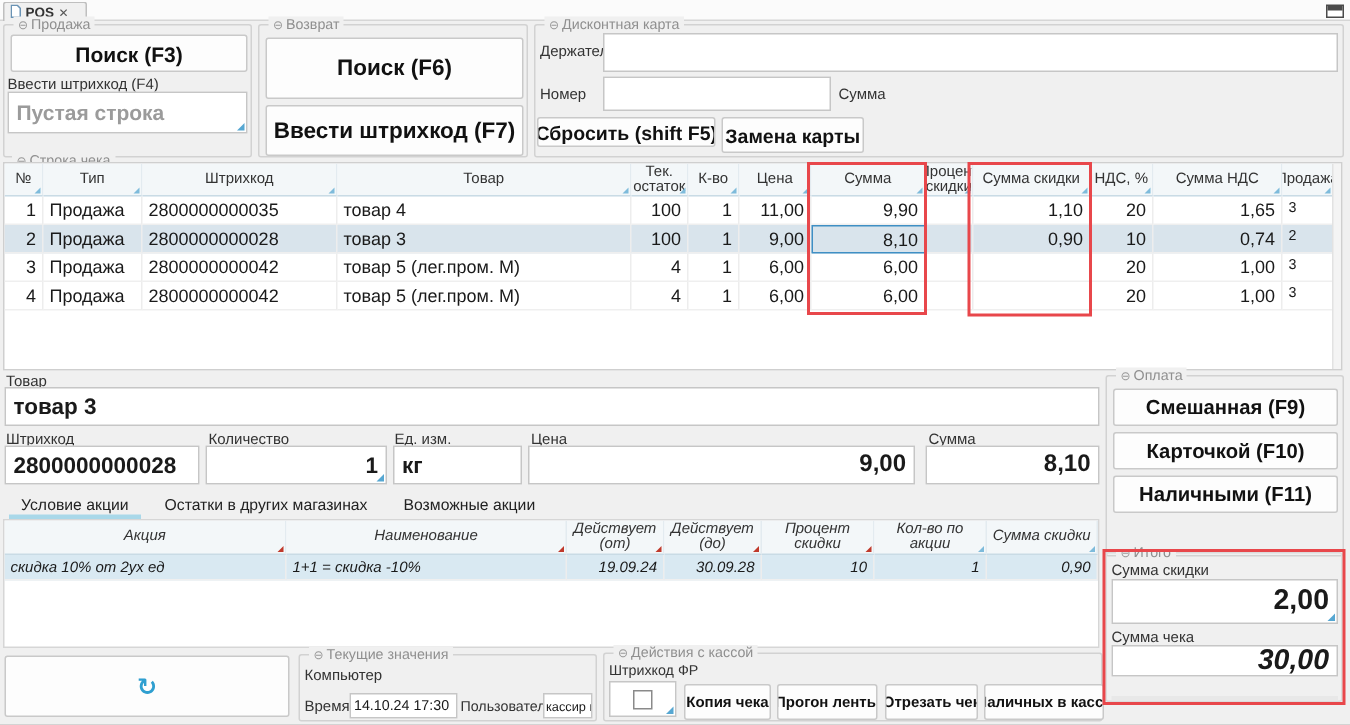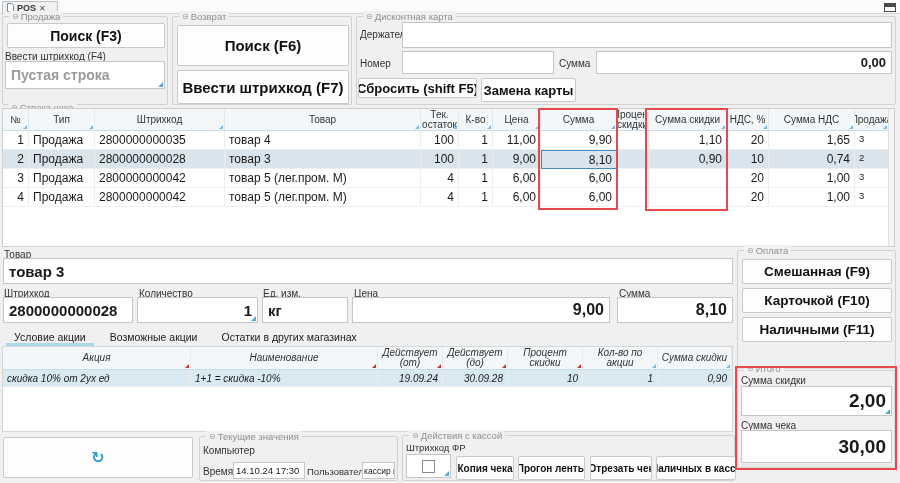--- a/index.html
+++ b/index.html
@@ -125,21 +125,20 @@
   <div class="gb" style="left:356px; top:16px; width:540px; height:89px;">
     <div class="gb-label">
       <span class="clps">⊖</span>
       <span>Дисконтная карта</span>
     </div>
     <div class="lbl" style="left:3px; top:12px;">Держатель</div>
     <div class="fld" style="left:45px; top:5px; width:490px; height:26px; font-size:12px;"></div>
     <div class="lbl" style="left:3px; top:41px;">Номер</div>
     <div class="fld" style="left:45px; top:34px; width:152px; height:23px; font-size:12px;"></div>
     <div class="lbl" style="left:202px; top:41px;">Сумма</div>
-    <div class="fld r" style="left:239px; top:34px; width:296px; height:23px; font-size:13px; font-weight:bold;">0,00</div>
     <div class="btn" style="left:1px; top:61px; width:119px; height:20px; font-size:13px;">Сбросить (shift F5)</div>
     <div class="btn" style="left:124px; top:61px; width:95px; height:24px; font-size:13px;">Замена карты</div>
   </div>
 
   <div class="gb-label abs" style="left:8px; top:102px;">
     <span class="clps">⊖</span>
     <span>Строка чека</span>
   </div>
 
   <div class="rt">
@@ -234,22 +233,22 @@
   <div class="fld" style="left:262px; top:297px; width:86px; height:26px; font-size:15px; font-weight:bold;text-align:right;">кг</div>
 
   <div class="lbl" style="left:354px; top:288px;">Цена</div>
   <div class="fld r" style="left:352px; top:297px; width:258px; height:26px; font-size:16px; font-weight:bold;">9,00</div>
 
   <div class="lbl" style="left:619px; top:288px;">Сумма</div>
   <div class="fld r" style="left:617px; top:297px; width:116px; height:26px; font-size:16px; font-weight:bold;">8,10</div>
 
   <div class="ptabs">
     <div class="ptab active">Условие акции</div>
+    <div class="ptab">Остатки в других магазинах</div>
     <div class="ptab">Возможные акции</div>
-    <div class="ptab">Остатки в других магазинах</div>
   </div>
 
   <div class="pt">
     <div class="ptr">
       <div class="th">Акция</div>
       <div class="th">Наименование</div>
       <div class="th">Действует (от)</div>
       <div class="th">Действует (до)</div>
       <div class="th">Процент скидки</div>
       <div class="th">Кол-во по акции</div>
@@ -277,21 +276,21 @@
   </div>
 
   <div class="gb" style="left:737px; top:368px; width:158px; height:100px; border-color:#dcdcdc;">
     <div class="gb-label">
       <span class="clps">⊖</span>
       <span>Итого</span>
     </div>
     <div class="lbl" style="left:3px; top:6px;">Сумма скидки</div>
     <div class="fld r tri-b" style="left:3px; top:17px; width:151px; height:30px; font-size:19px; font-weight:bold;">2,00</div>
     <div class="lbl" style="left:3px; top:51px;">Сумма чека</div>
-    <div class="fld r" style="left:3px; top:61px; width:151px; height:33px; font-size:19px; font-weight:bold;">30,00</div>
+    <div class="fld r" style="left:3px; top:61px; width:151px; height:21px; font-size:19px; font-weight:bold;font-style:italic;">30,00</div>
     <div class="strip" style="left:3px; top:95px; width:151px; height:3px;"></div>
   </div>
 
   <div class="btn" style="left:3px; top:437px; width:190px; height:41px;">
     <span class="refresh">↻</span>
   </div>
 
   <div class="gb" style="left:199px; top:436px; width:199px; height:45px;">
     <div class="gb-label">
       <span class="clps">⊖</span>

